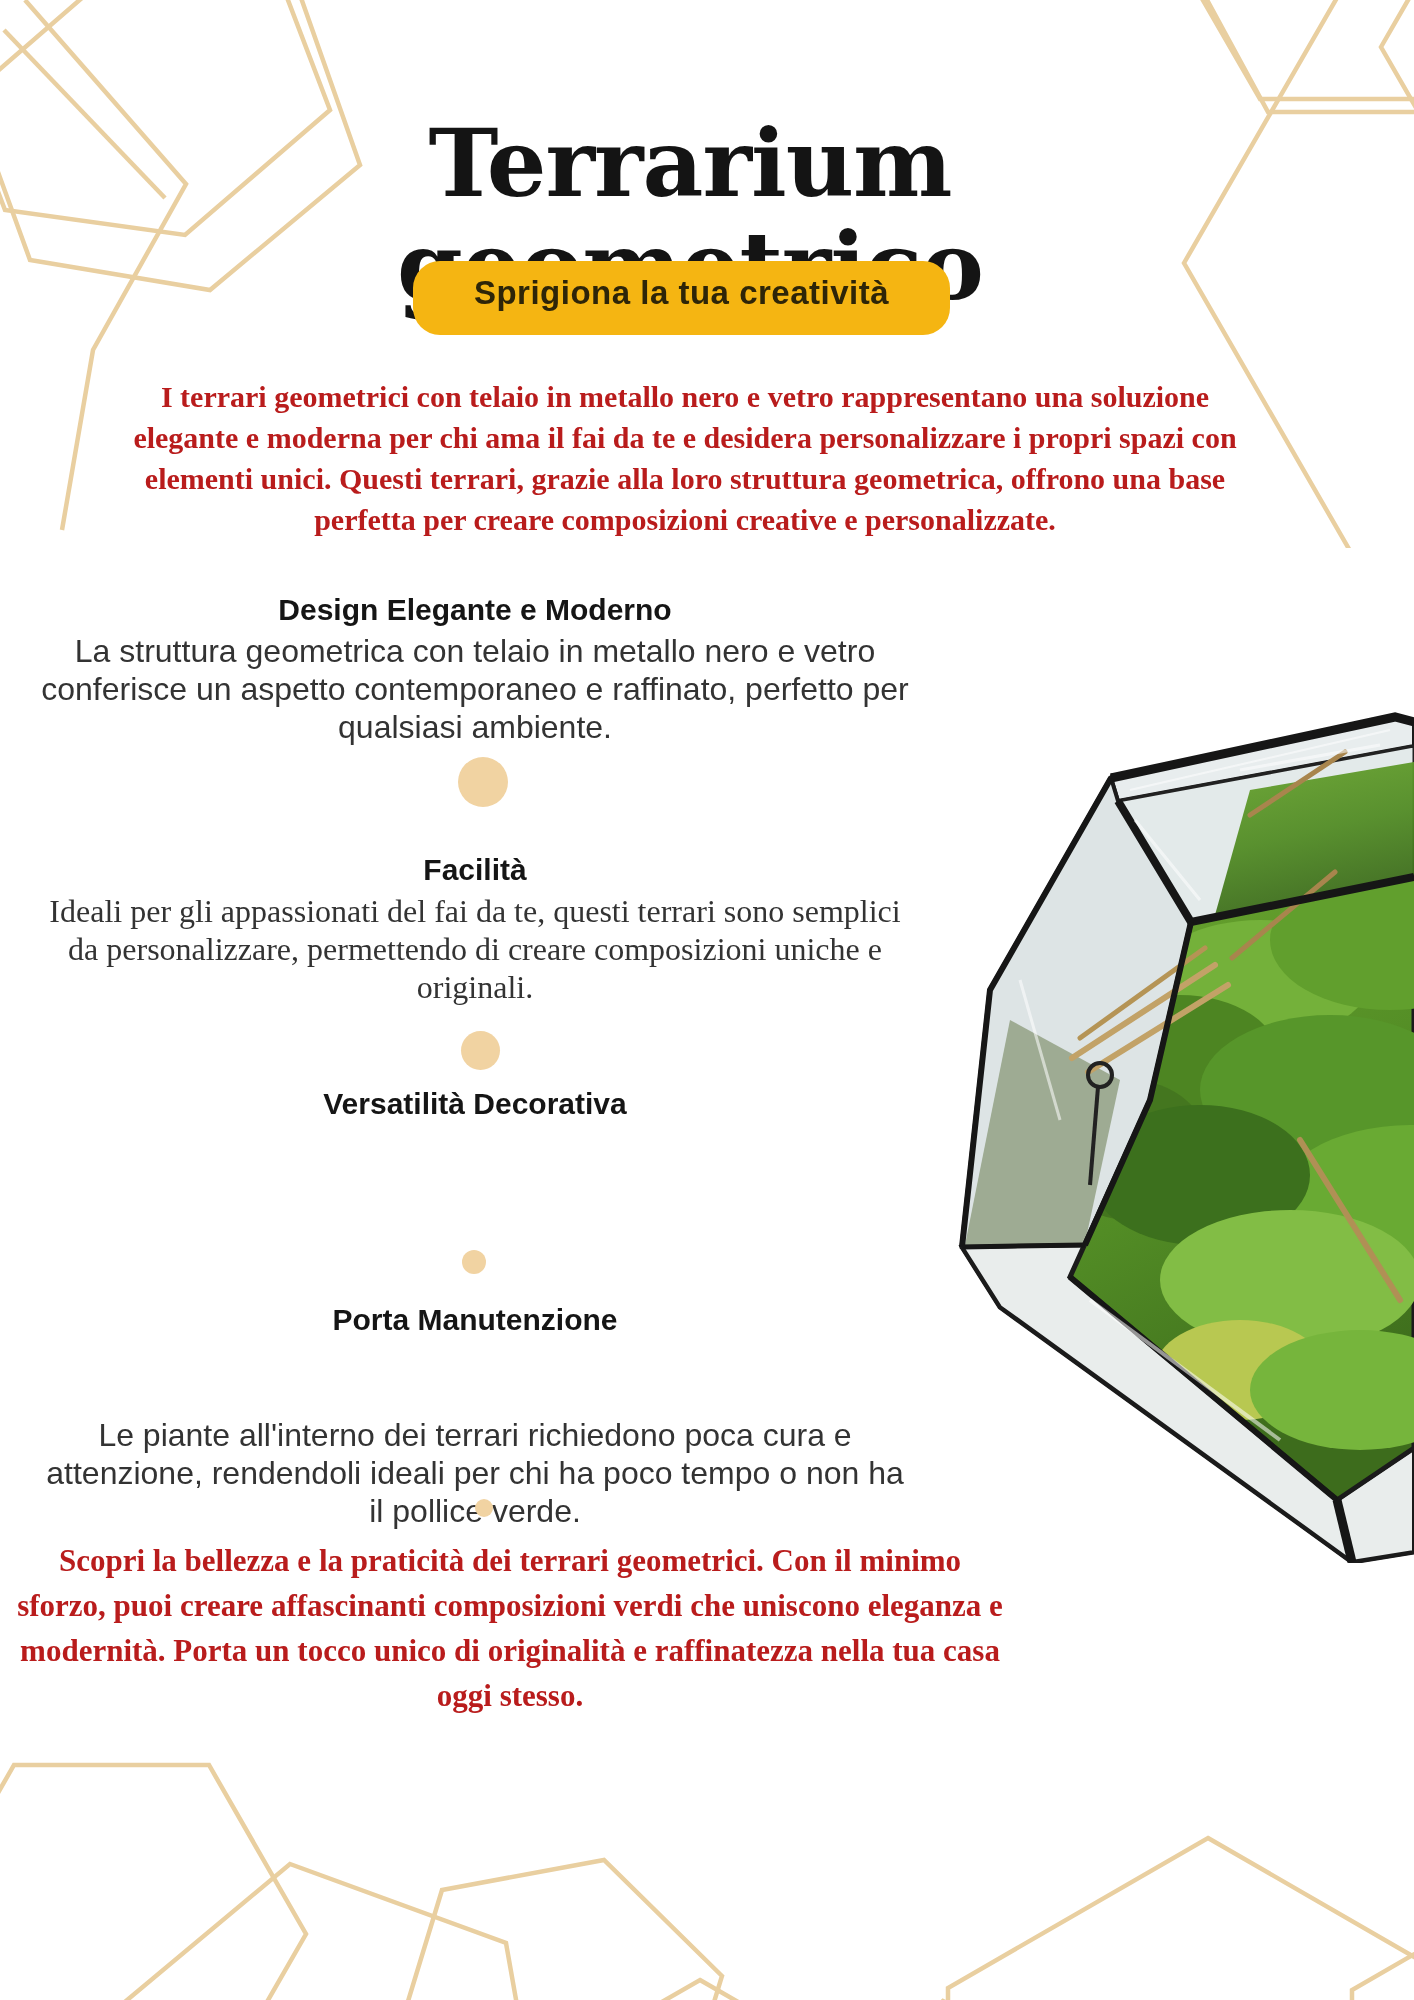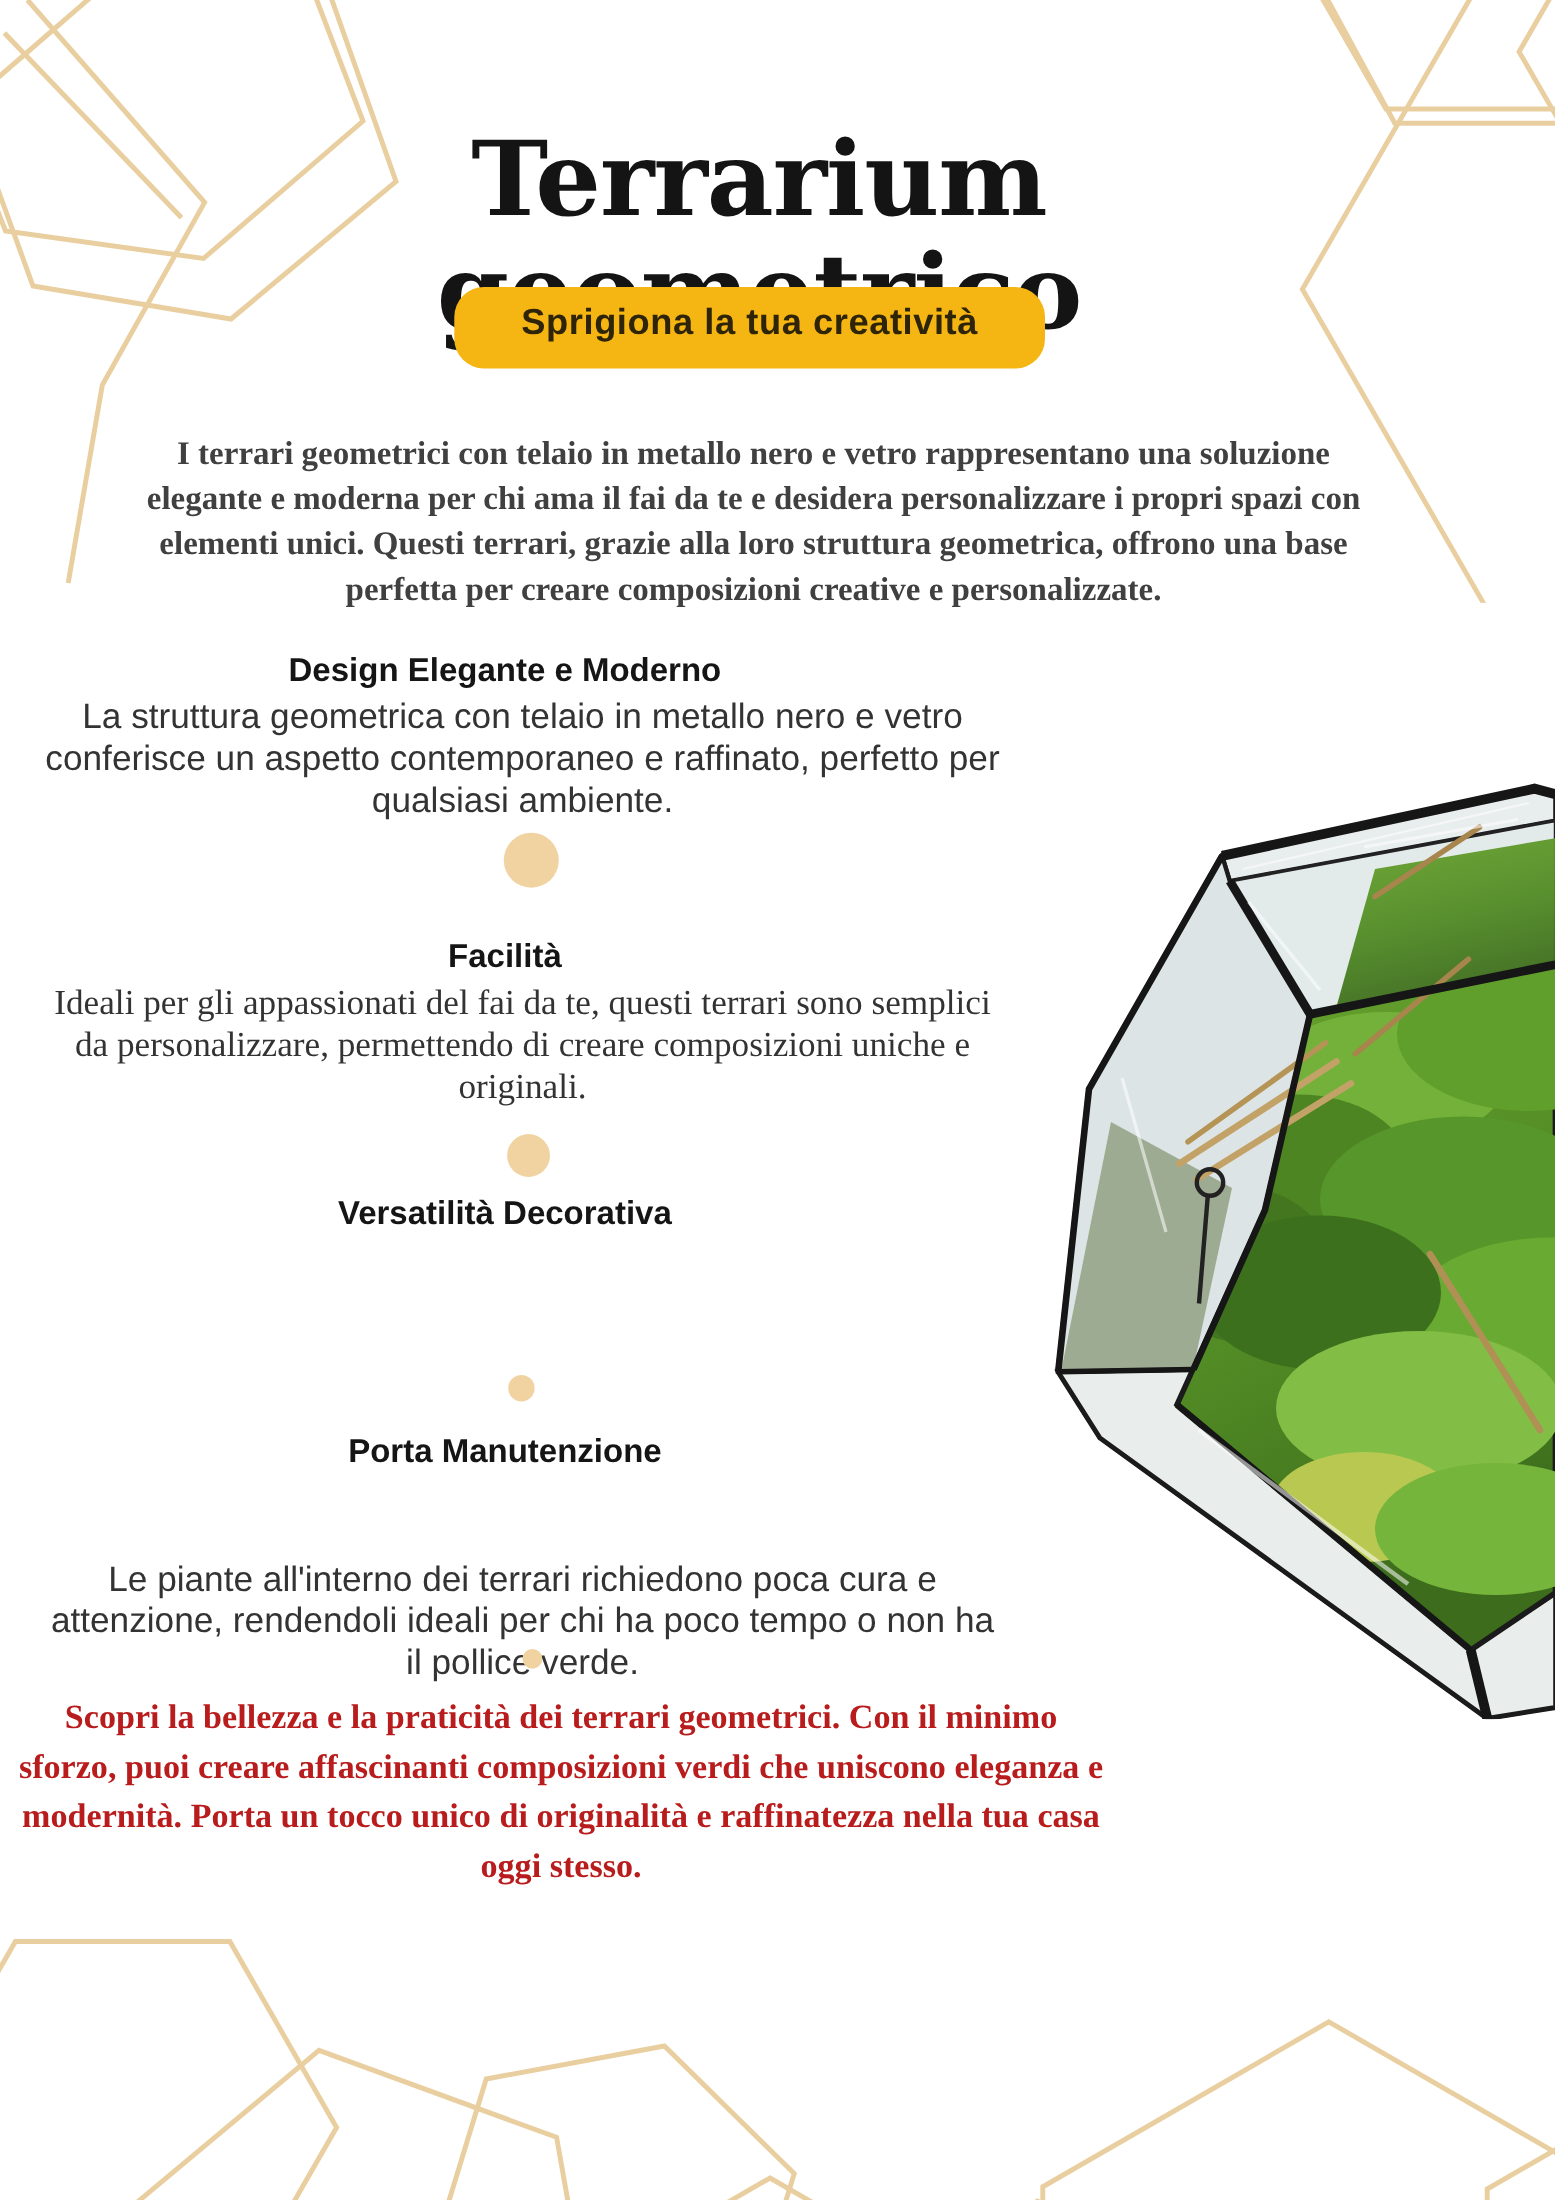--- a/index.html
+++ b/index.html
@@ -8,22 +8,22 @@
   .abs{position:absolute;}
   #hex-decor{position:absolute;left:0;top:0;z-index:0;}
   #photo{position:absolute;left:555px;top:548px;width:859px;height:1015px;background:#ffffff;z-index:1;overflow:hidden;}
   #content{position:absolute;left:0;top:0;width:1414px;height:2000px;z-index:2;}
   .title{left:160px;top:112px;width:1060px;text-align:center;
          font-family:"DejaVu Serif", serif;font-weight:bold;font-size:94px;line-height:1.1;
          letter-spacing:-1px;color:#141414;}
   .badge{left:413px;top:261px;width:537px;height:74px;line-height:63px;text-align:center;
          border-radius:27px;font-size:33px;font-weight:bold;letter-spacing:.5px;}
   .intro{left:130px;top:376px;width:1110px;text-align:center;
-         font-family:"Liberation Serif", serif;font-weight:bold;font-size:30px;line-height:41px;color:#404040;margin-top:16px;}
-  .sec{left:24px;width:870px;text-align:center;}
+         font-family:"Liberation Serif", serif;font-weight:bold;font-size:30px;line-height:41px;color:#b91c1c;}
+  .sec{left:40px;width:870px;text-align:center;}
   .sec-h{font-size:30px;font-weight:bold;color:#151515;line-height:36px;}
   .sec-b{left:40px;width:870px;text-align:center;font-size:32px;line-height:38px;color:#333333;}
   .dot{border-radius:50%;}
   .closing{left:15px;top:1538px;width:990px;text-align:center;
            font-family:"Liberation Serif", serif;font-weight:bold;font-size:31px;line-height:45px;color:#b91c1c;}
 </style>
 </head>
 <body>
 
 <div id="page">

